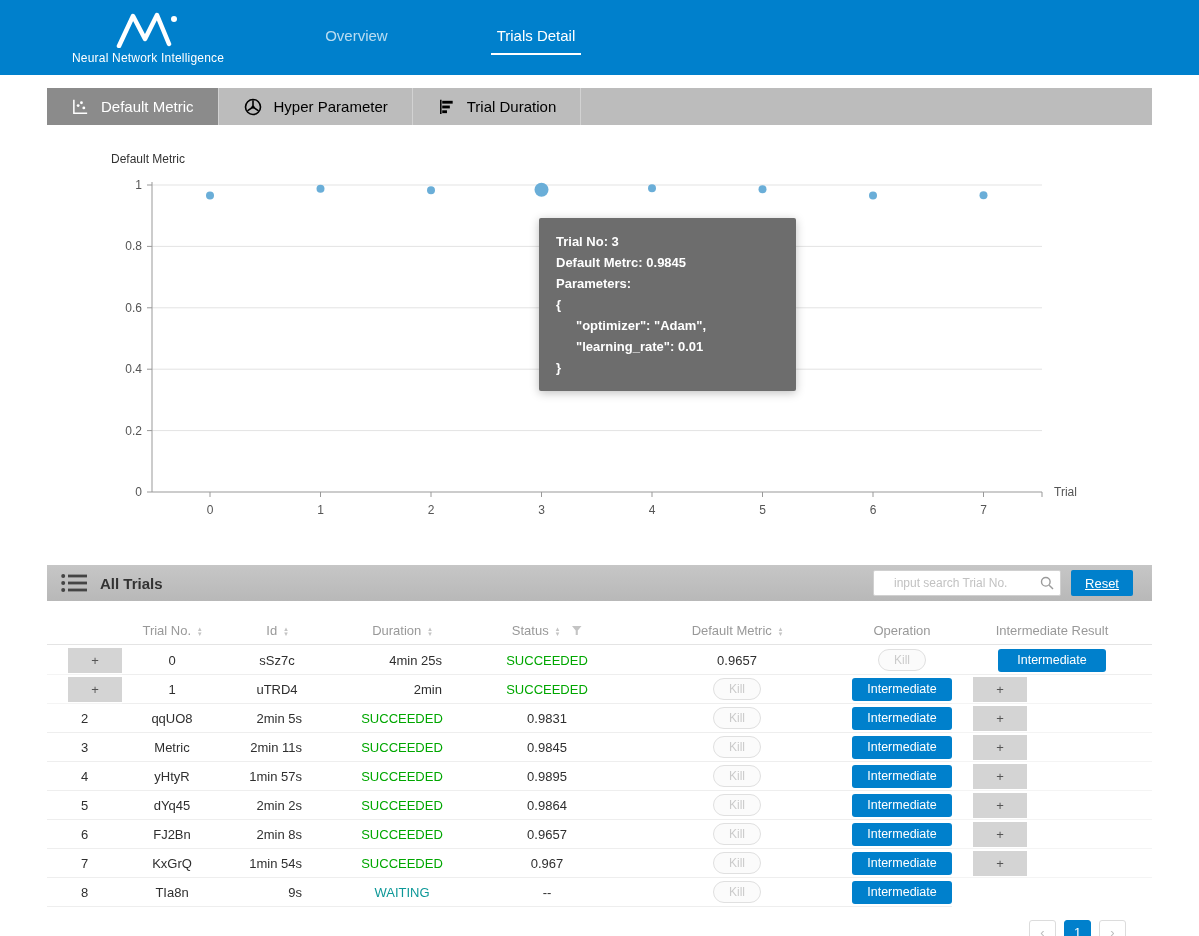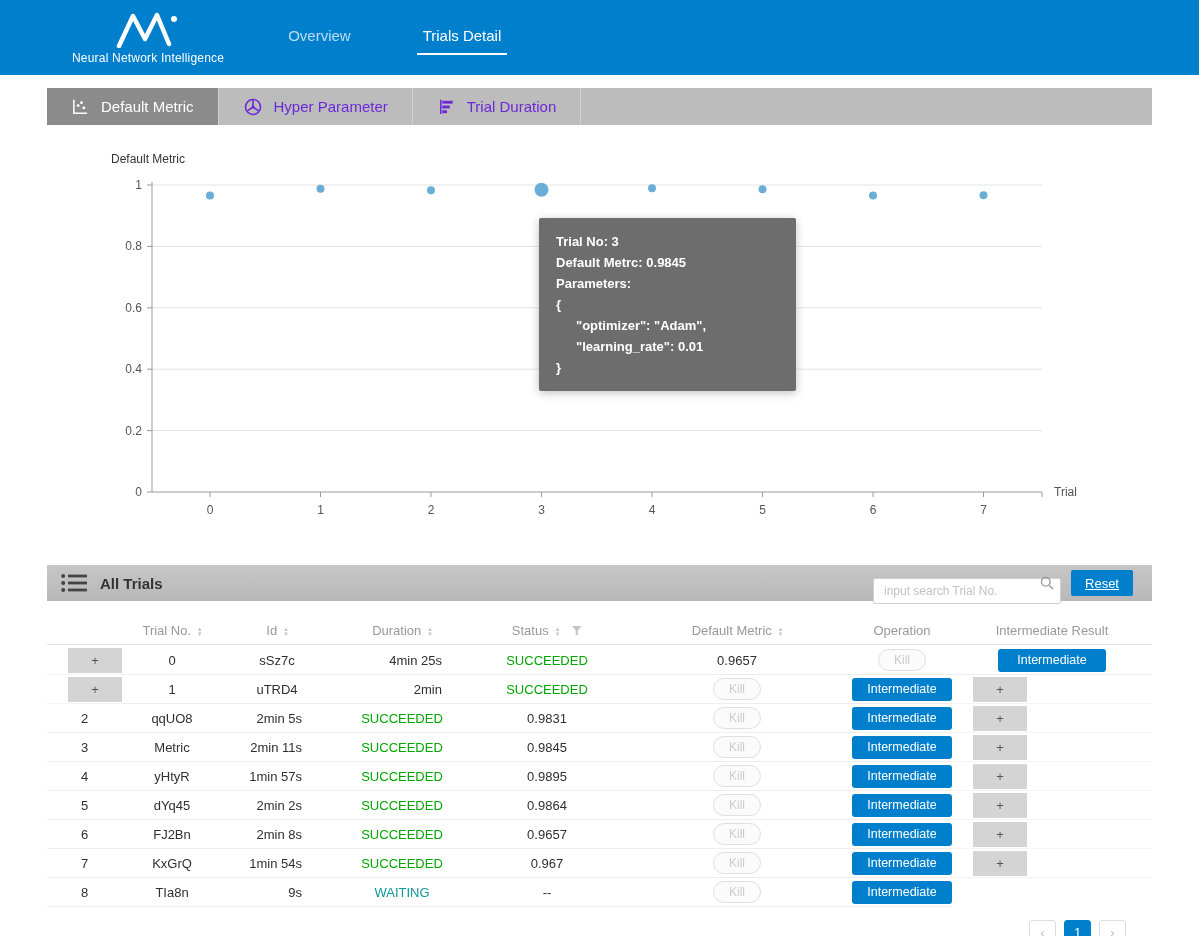--- a/index.html
+++ b/index.html
@@ -9,26 +9,26 @@
     width: 1199px; height: 936px;
     overflow: hidden;
   }
   .page { position: relative; width: 1199px; height: 936px; overflow: hidden; }
 
   
   .navbar { height: 75px; background: #0080cc; display: flex; align-items: center; }
   .logo { margin-left: 72px; display: flex; flex-direction: column; align-items: center; gap: 3px; cursor: pointer; justify-content: space-between; }
   .logo-text { color: #fff; font-size: 12px; letter-spacing: .2px; }
   .nav-links { display: flex; margin-left: 58px; gap: 60px; align-items: center; }
-  .nav-link { color: rgba(255,255,255,.72); font-size: 15px; padding: 6px 6px 9px; cursor: pointer; border-bottom: 2px solid transparent; }
+  .nav-link { color: rgba(255,255,255,.72); font-size: 15px; padding: 6px 6px 9px; cursor: pointer; border-bottom: 2px solid transparent; margin-left: 37px; }
   .nav-link.active { color: #fff; border-bottom-color: #fff; }
 
   
   .tabstrip { margin: 13px 47px 0; height: 37px; background: #bcbcbc; display: flex; }
-  .tab { display: flex; align-items: center; gap: 11px; padding: 0 24px; font-size: 15px; color: #6d28d9; border-right: 1px solid #d2d2d2; cursor: pointer; }
+  .tab { display: flex; align-items: center; gap: 11px; padding: 0 24px; font-size: 15px; color: #000000; border-right: 1px solid #d2d2d2; cursor: pointer; }
   .tab.active { background: #8b8b8b; color: #fff; }
   .tab svg { display: block; }
 
   
   .chart-wrap { position: relative; margin: 25px 0 0 47px; width: 1105px; height: 380px; }
   .chart-wrap svg { font-family: "Liberation Sans", sans-serif; }
   .chart-tooltip {
     position: absolute; left: 492px; top: 68px; width: 257px;
     background: #6d6d6d; color: #fff; border-radius: 2px;
     padding: 13px 17px; font-size: 13px; font-weight: bold; line-height: 21px;
@@ -37,23 +37,22 @@
   .chart-tooltip .indent { padding-left: 20px; }
 
   
   .list-bar { margin: 35px 47px 0; height: 36px; background: linear-gradient(#c6c6c6, #b8b8b8); display: flex; align-items: center; }
   .list-bar .list-icon-box { margin-left: 13px; display: flex; }
   .list-title { margin-left: 13px; font-size: 15px; font-weight: bold; color: #333; }
   .list-bar .spacer { flex: 1; }
   .search-box { position: relative; width: 188px; height: 26px; margin-right: 10px; }
   .search-box input {
     width: 100%; height: 100%; border: 1px solid #d0d0d0; border-radius: 2px;
-    padding: 0 28px 0 10px; font-size: 12px; color: #333; outline: none;
-    font-family: "Liberation Sans", sans-serif;
-    margin-top: 8px;
+    padding: 0 28px 0 20px; font-size: 12px; color: #333; outline: none;
+    font-family: "Liberation Sans", sans-serif;
   }
   .search-box input::placeholder { color: #c2c2c2; }
   .search-box svg { position: absolute; right: 7px; top: 6px; }
   .reset-btn {
     width: 62px; height: 26px; margin-right: 19px; border: none; border-radius: 2px;
     background: #0080cc; color: #fff; font-size: 13px; cursor: pointer;
     font-family: "Liberation Sans", sans-serif;
     text-decoration: underline;
   }
 

